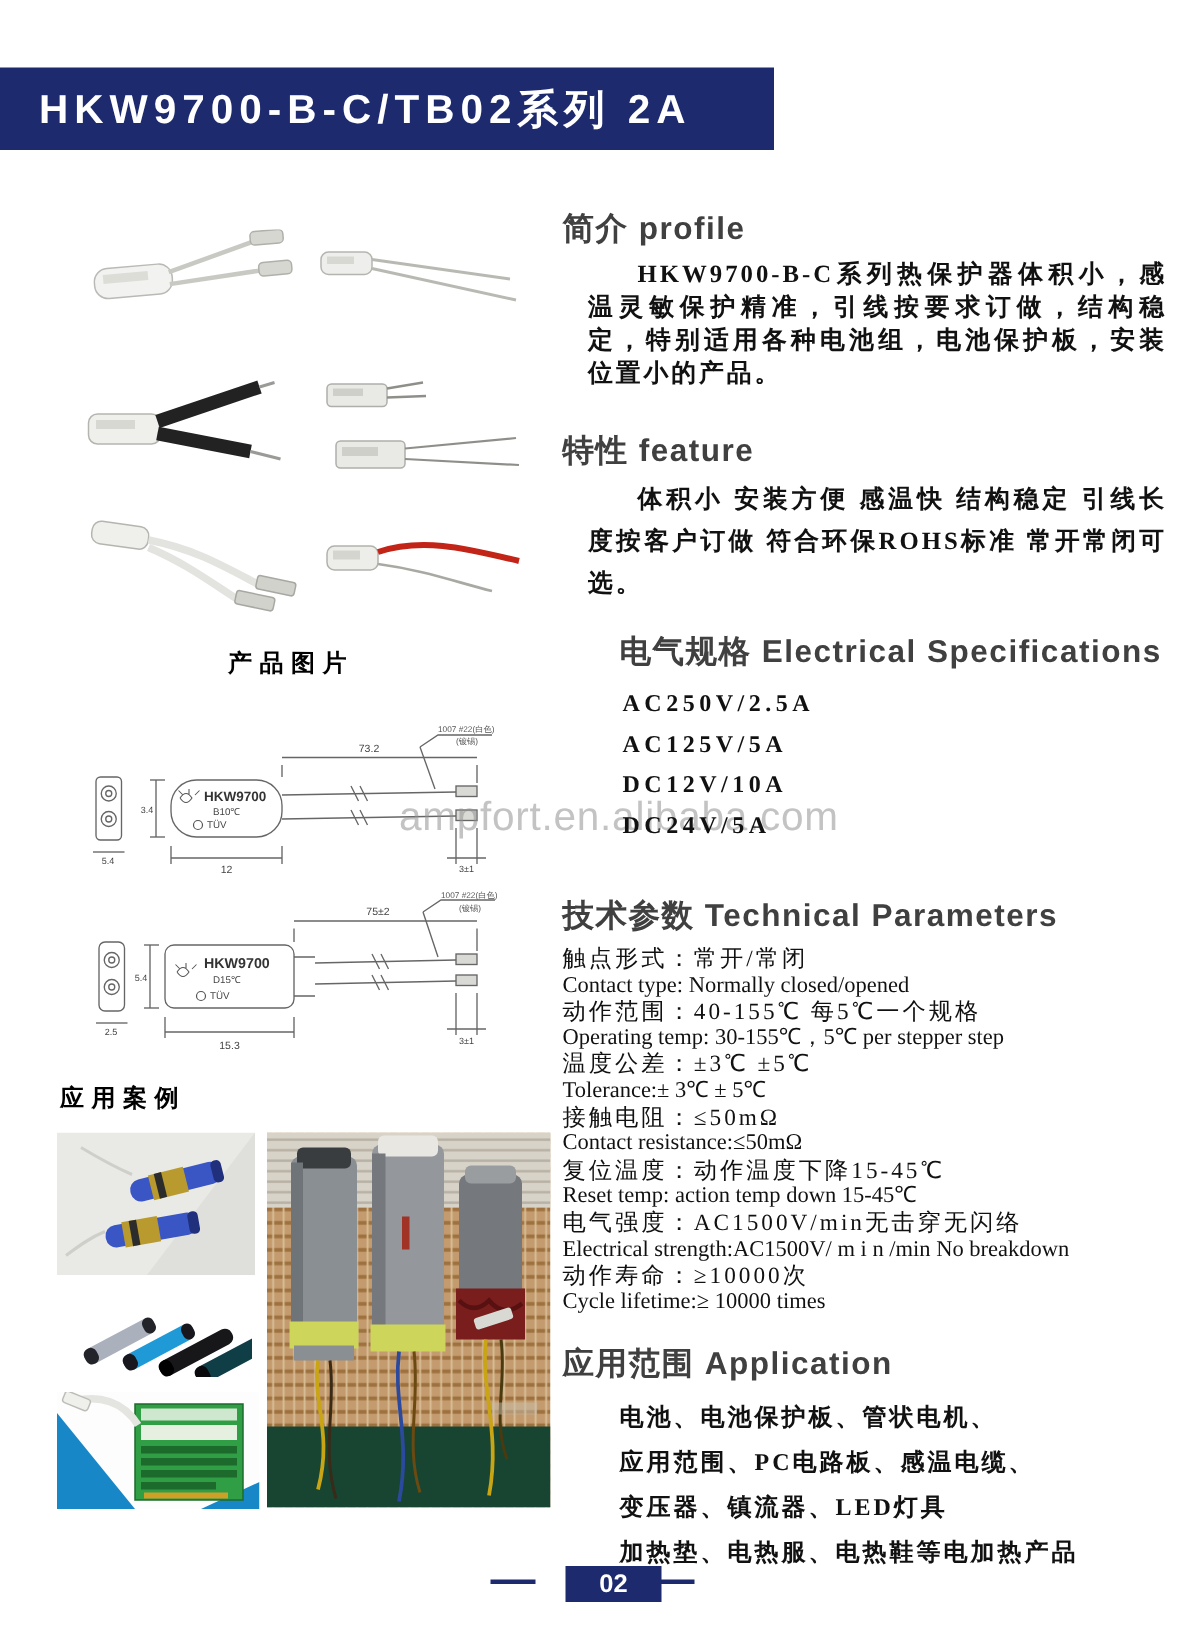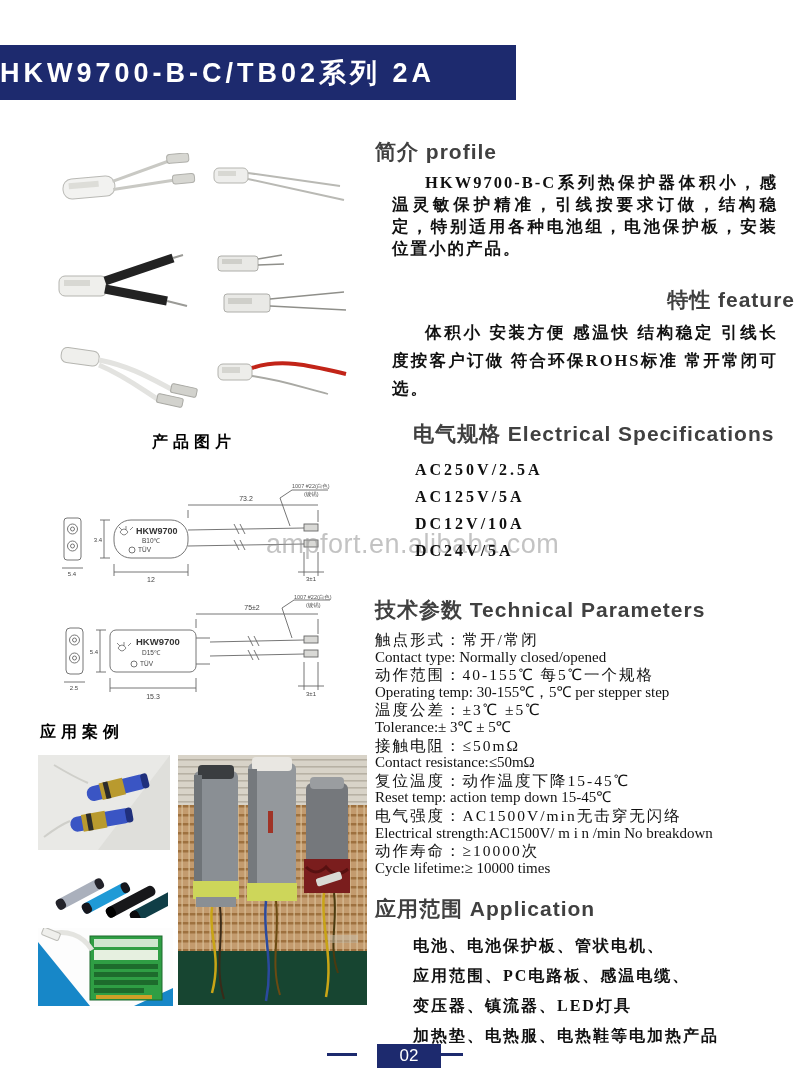--- a/index.html
+++ b/index.html
@@ -4,21 +4,21 @@
 <style>
   html,body{margin:0;padding:0;background:#fff;}
   #page{position:relative;width:800px;height:1086px;background:#ffffff;overflow:hidden;
         font-family:"Liberation Serif",serif;color:#111;}
   .abs{position:absolute;}
 
   
   #banner{left:0;top:45px;width:516px;height:55px;background:#1d2a6e;
           display:flex;align-items:center;}
   #banner .t{color:#ffffff;font-family:"Liberation Sans",sans-serif;font-weight:bold;
-             font-size:27px;letter-spacing:4px;white-space:nowrap;}
+             font-size:27px;letter-spacing:4px;padding-left:26px;white-space:nowrap;}
 
   
   .caption{font-weight:bold;font-size:16px;letter-spacing:5px;color:#000000;}
 
   
   #rightcol{left:375px;top:138px;width:420px;}
   .sec-h{font-family:"Liberation Sans",sans-serif;font-weight:bold;font-size:21px;
          letter-spacing:1px;color:#404040;margin:0;}
   .para{font-weight:bold;font-size:16.5px;letter-spacing:2px;line-height:22px;
         text-align:justify;text-indent:2em;margin:17px;}
@@ -31,21 +31,21 @@
             line-height:30px;}
 
   
   #watermark{left:266px;top:529px;font-family:"Liberation Sans",sans-serif;
              font-size:27px;color:rgba(145,145,145,0.55);letter-spacing:0.5px;
              white-space:nowrap;pointer-events:none;}
 
   
   .foot-dash{top:1053px;width:30px;height:3px;background:#1d2a6e;}
   #page-num{left:377px;top:1044px;width:64px;height:24px;background:#1d2a6e;
-            color:#fff;font-family:"Liberation Sans",sans-serif;font-weight:normal;
+            color:#fff;font-family:"Liberation Sans",sans-serif;font-weight:bold;
             font-size:17px;display:flex;align-items:center;justify-content:center;}
 
   svg text{font-family:"Liberation Sans",sans-serif;}
 </style>
 </head>
 <body>
 
 <div id="page">
 
   <div id="banner" class="abs">
@@ -323,21 +323,21 @@
       </g>
       <rect x="150" y="180" width="30" height="8" fill="#c8bfae" opacity="0.5"></rect>
     </svg>
   </div>
 
   <div id="rightcol" class="abs">
 
     <h2 class="sec-h" style="margin-top:0;">简介 profile</h2>
     <p class="para" style="margin-top:6px;">HKW9700-B-C系列热保护器体积小，感温灵敏保护精准，引线按要求订做，结构稳定，特别适用各种电池组，电池保护板，安装位置小的产品。</p>
 
-    <h2 class="sec-h" style="margin-top:26px;text-align:right;">特性 feature</h2>
+    <h2 class="sec-h" style="margin-top:26px;">特性 feature</h2>
     <p class="para" style="margin-top:5px;line-height:28px;">体积小  安装方便   感温快  结构稳定  引线长度按客户订做  符合环保ROHS标准  常开常闭可选。</p>
 
     <h2 class="sec-h" style="margin-top:16px;margin-left:38px;">电气规格 Electrical Specifications</h2>
     <div style="margin-top:8px;">
       <div class="spec-line">AC250V/2.5A</div>
       <div class="spec-line">AC125V/5A</div>
       <div class="spec-line">DC12V/10A</div>
       <div class="spec-line">DC24V/5A</div>
     </div>
 

